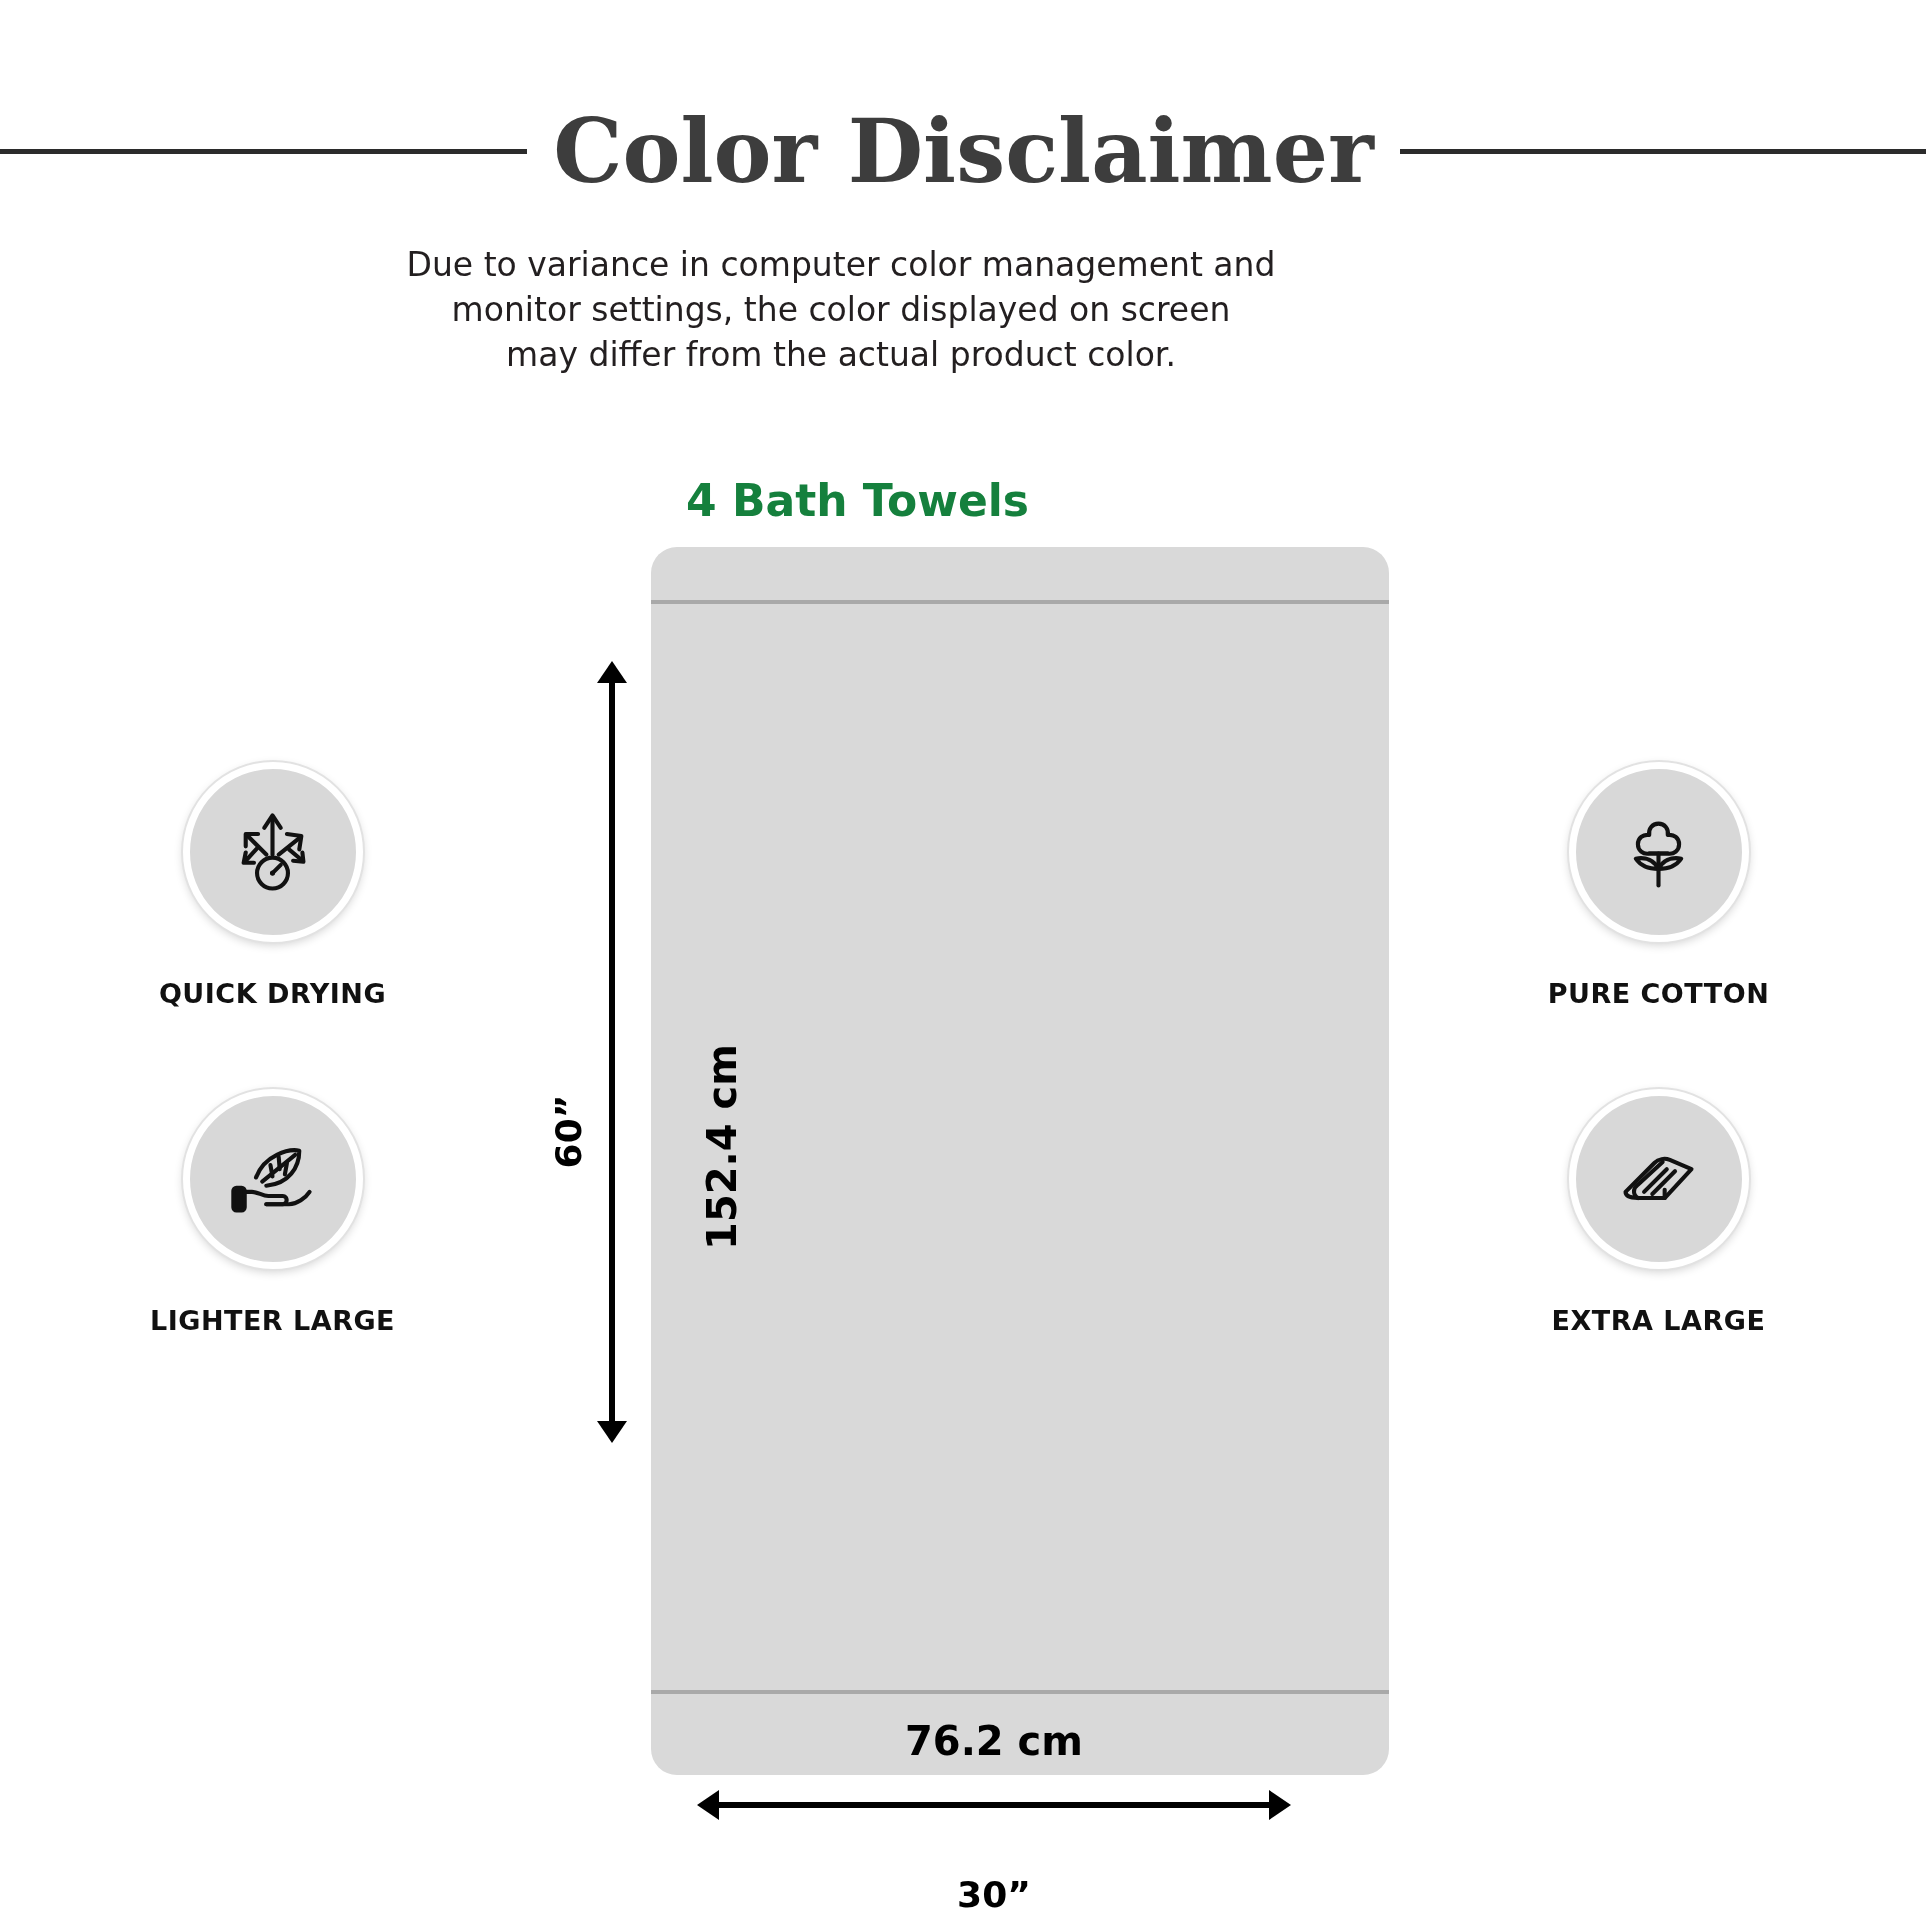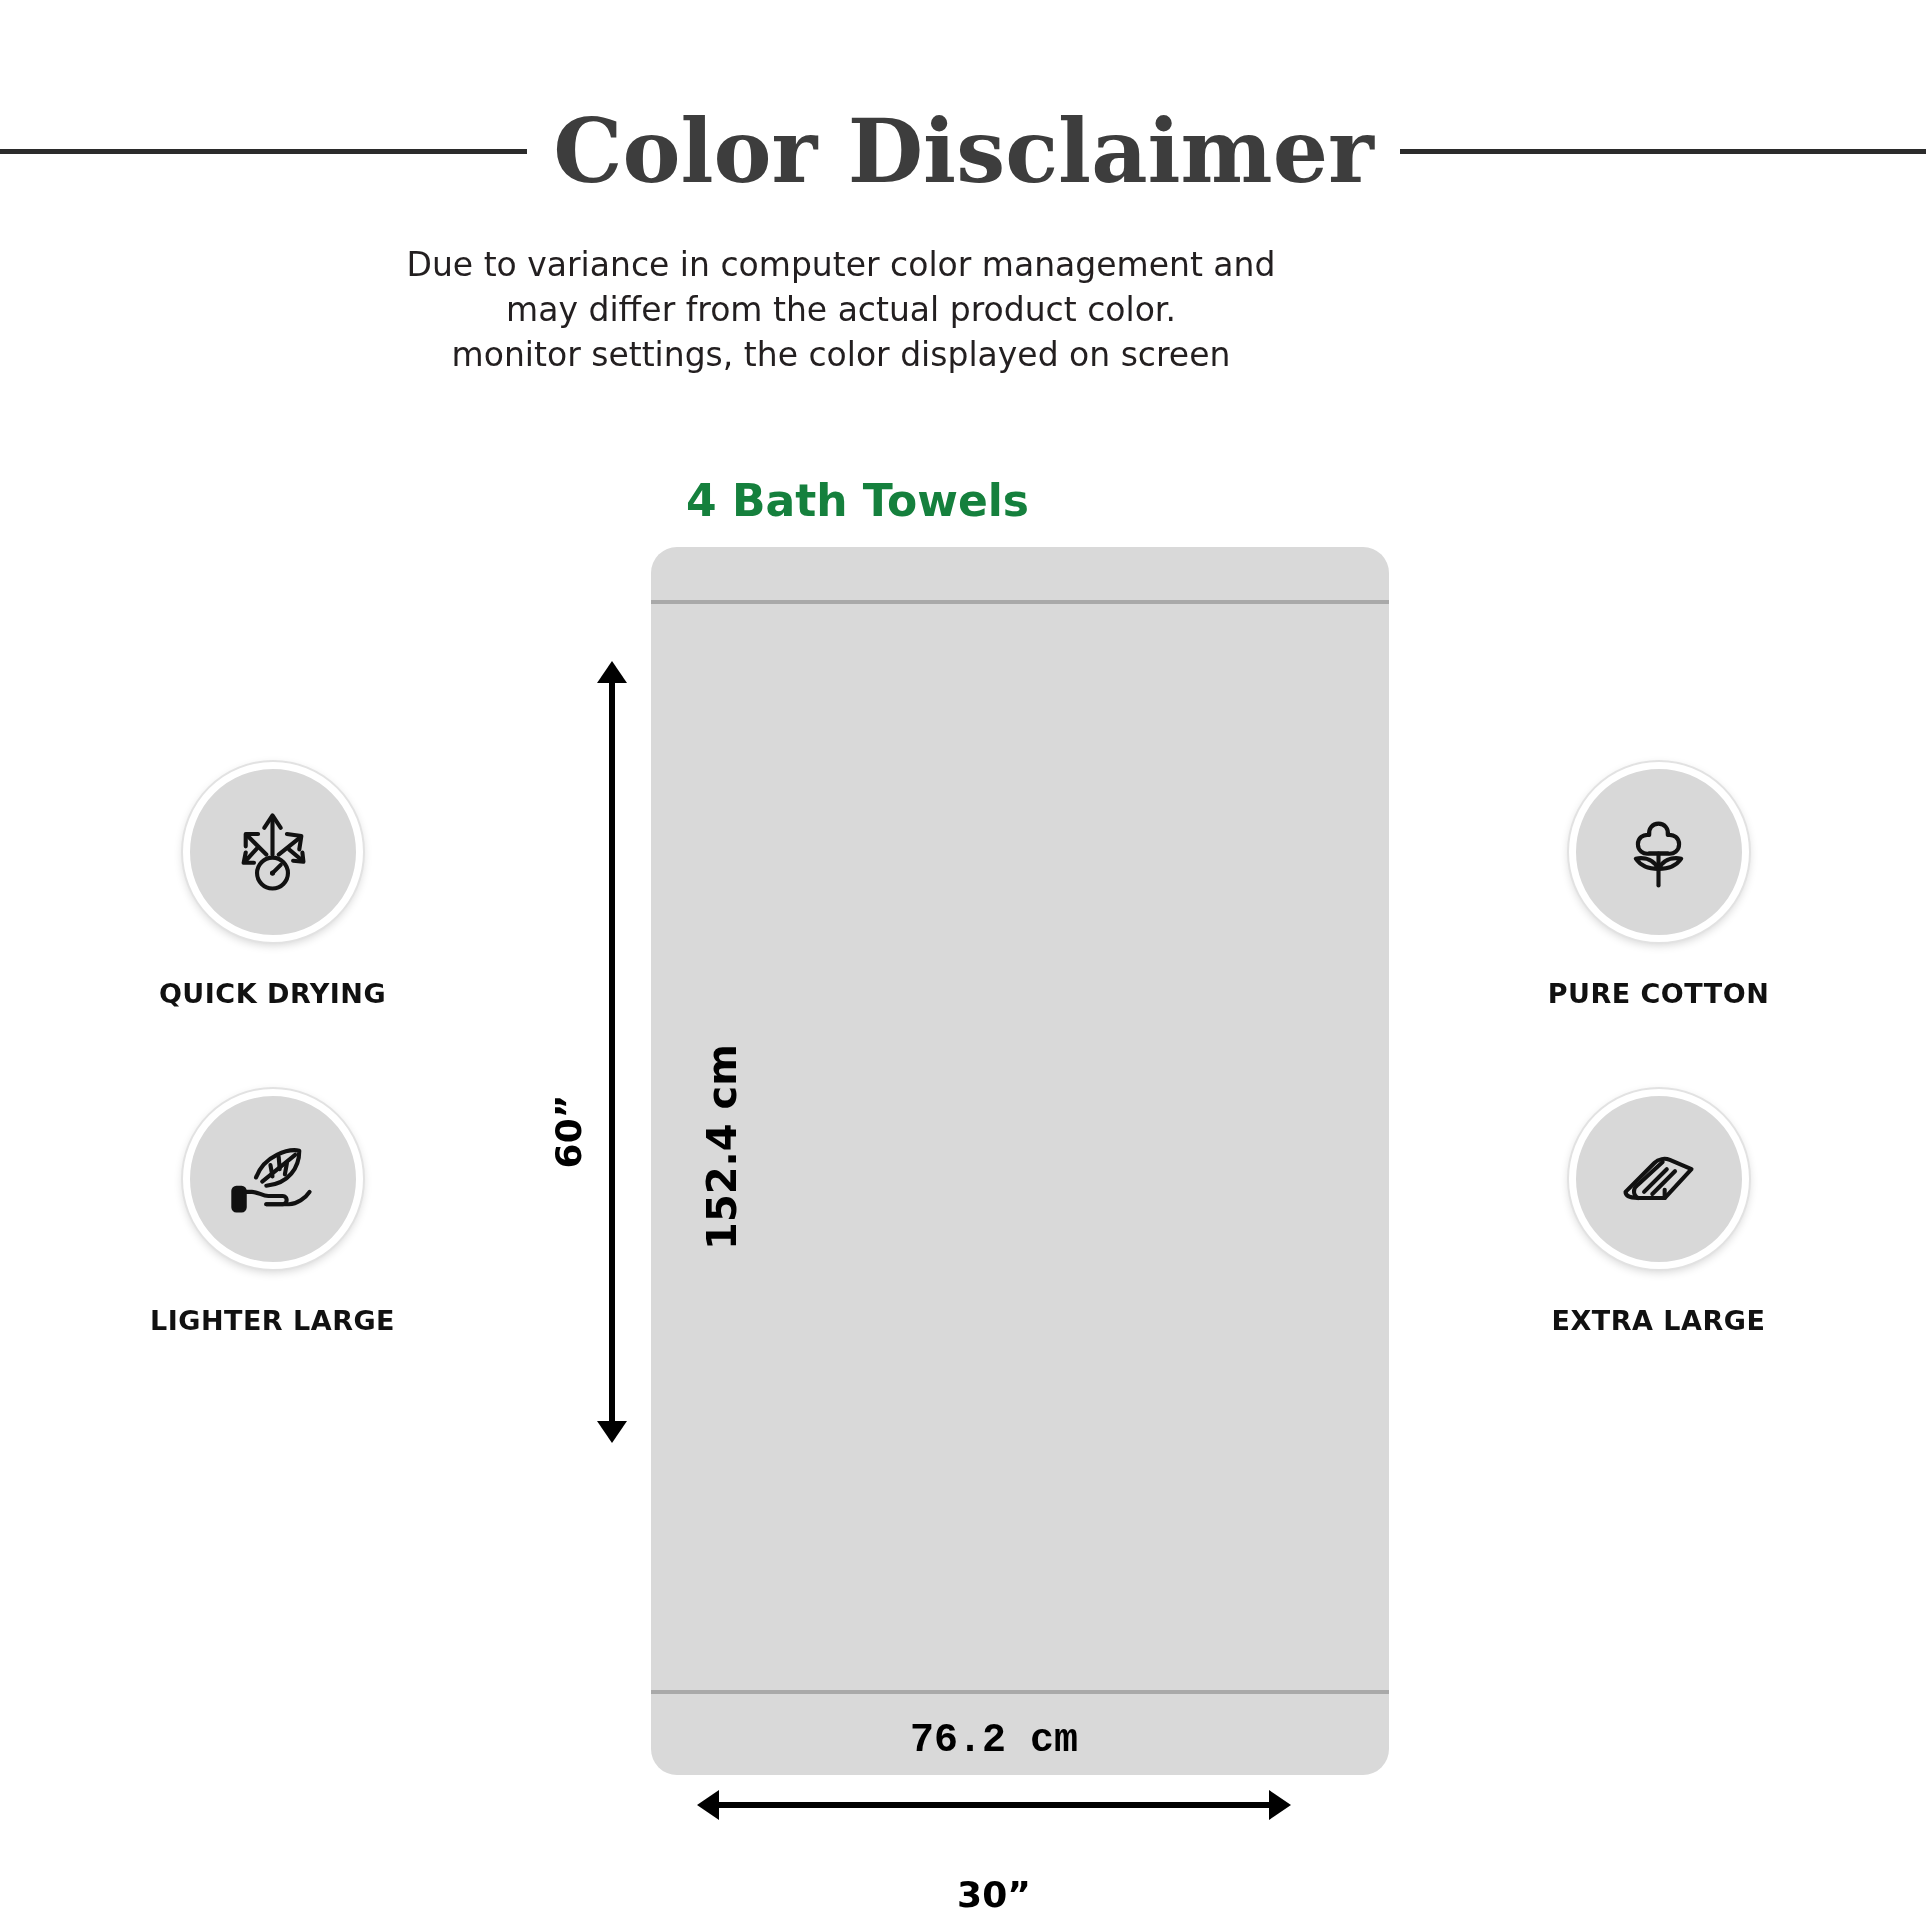--- a/index.html
+++ b/index.html
@@ -192,21 +192,20 @@
   }
   .label-762 {
     position: absolute;
     left: 697px;
     top: 1718px;
     width: 594px;
     text-align: center;
     font-size: 40px;
     font-weight: 700;
     color: #000;
-    font-family: Liberation Mono, monospace;
   }
   .label-30 {
     position: absolute;
     left: 697px;
     top: 1832px;
     width: 594px;
     text-align: center;
     font-size: 36px;
     font-weight: 700;
     color: #000;
@@ -251,22 +250,22 @@
 <body>
 
 <div class="header">
   <div class="rule left"></div>
   <div class="header-title">Color Disclaimer</div>
   <div class="rule right"></div>
 </div>
 
 <div class="disclaimer">
   <div>Due to variance in computer color management and</div>
+  <div>monitor settings, the color displayed on screen</div>
   <div>may differ from the actual product color.</div>
-  <div>monitor settings, the color displayed on screen</div>
 </div>
 
 <div class="product-title">4 Bath Towels</div>
 
 <div class="towel-wrap">
   <div class="towel"></div>
   <div class="towel-band-top"></div>
   <div class="towel-band-bottom"></div>
 </div>
 

